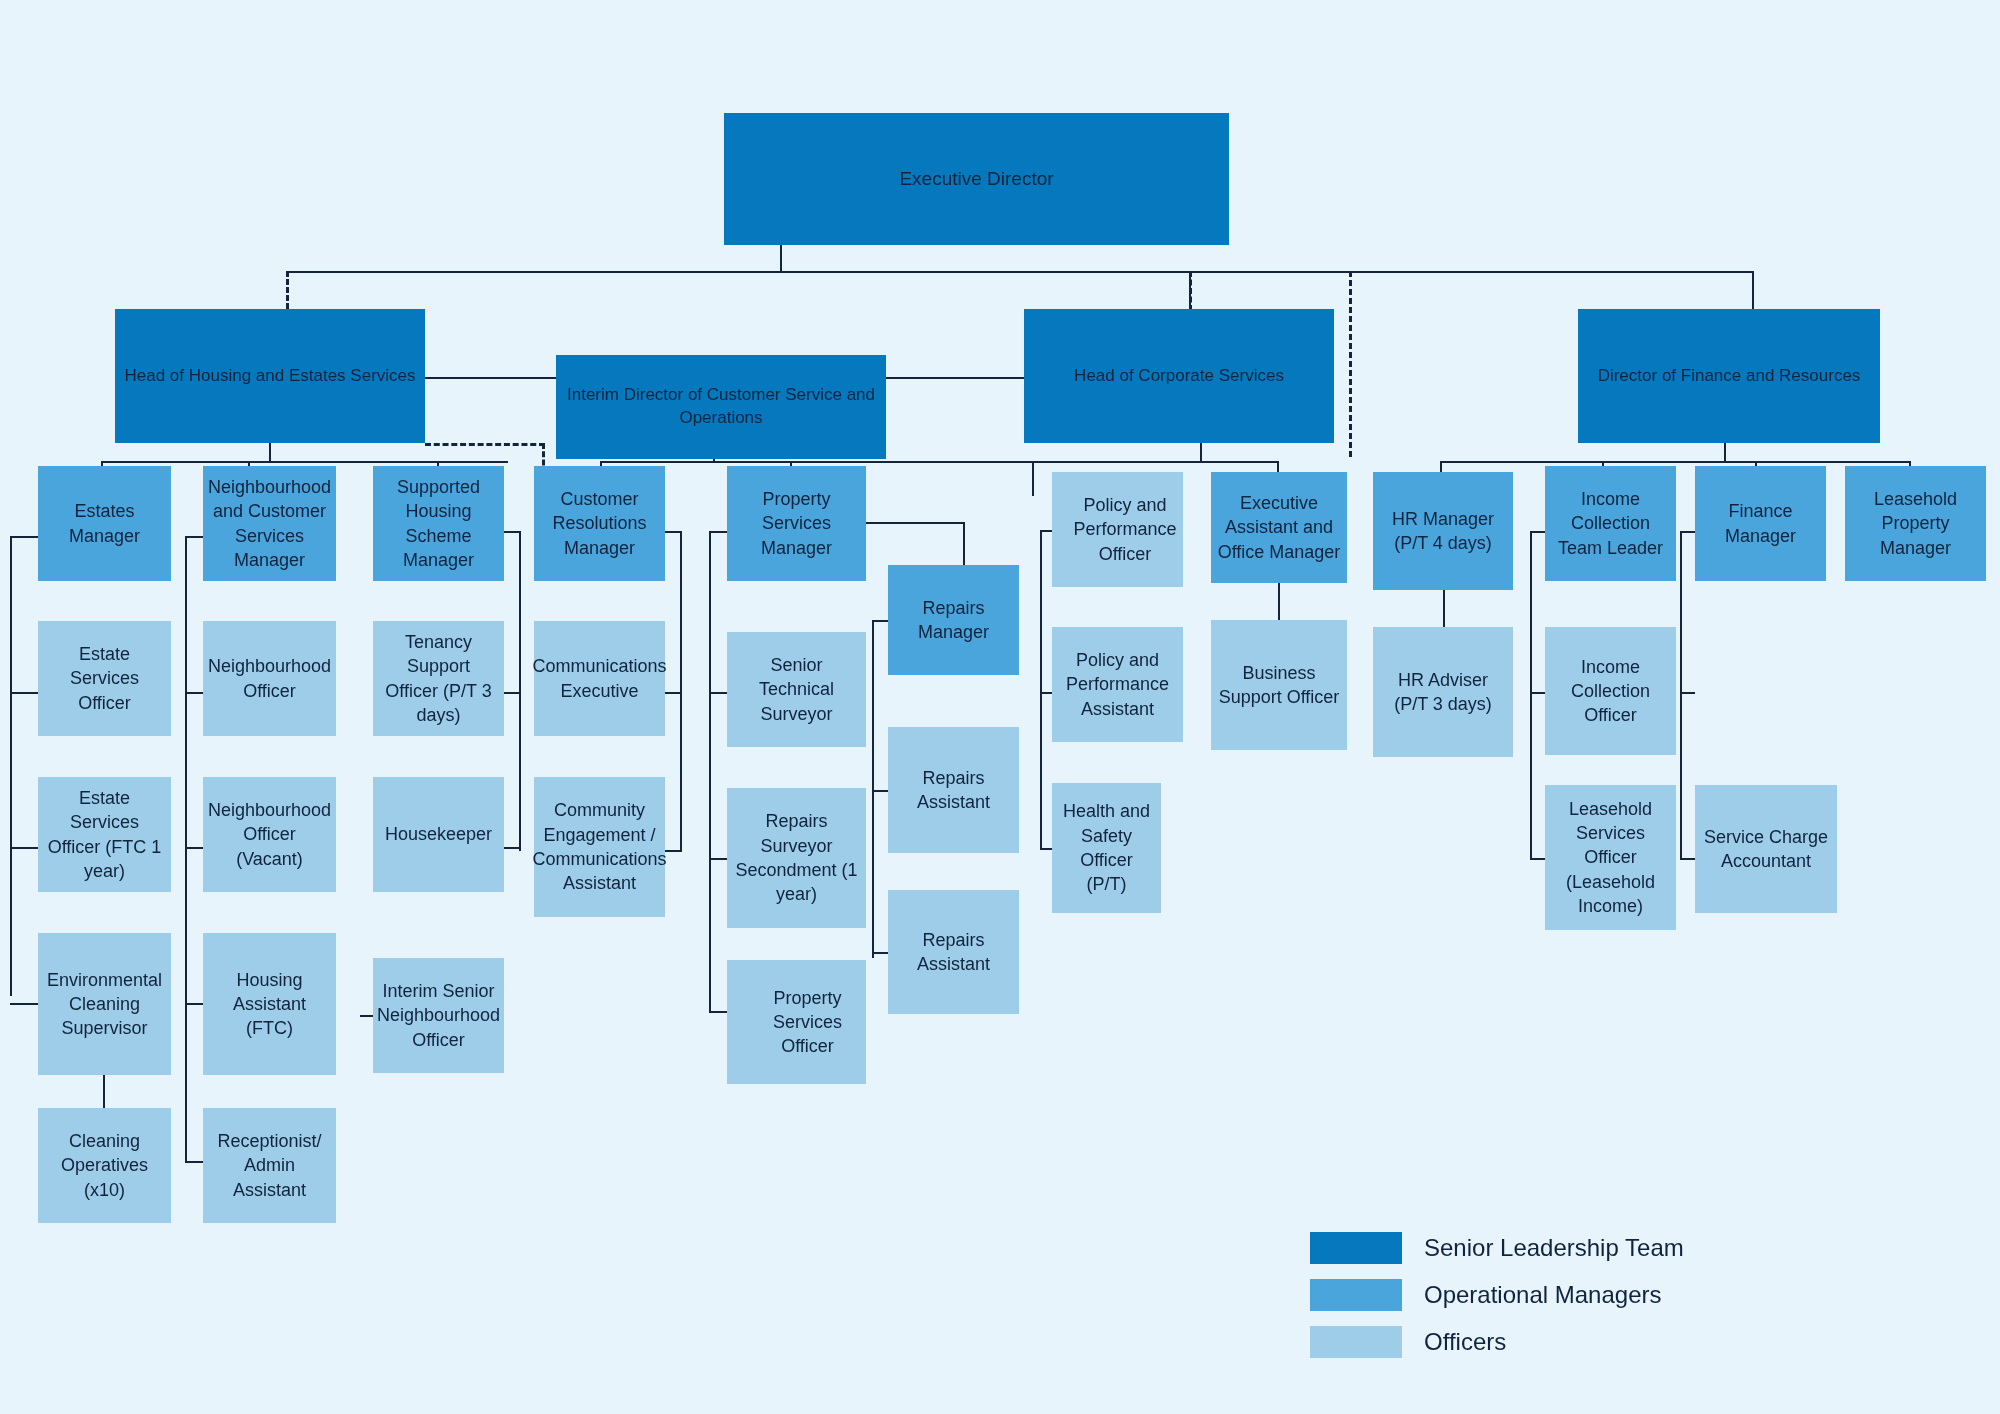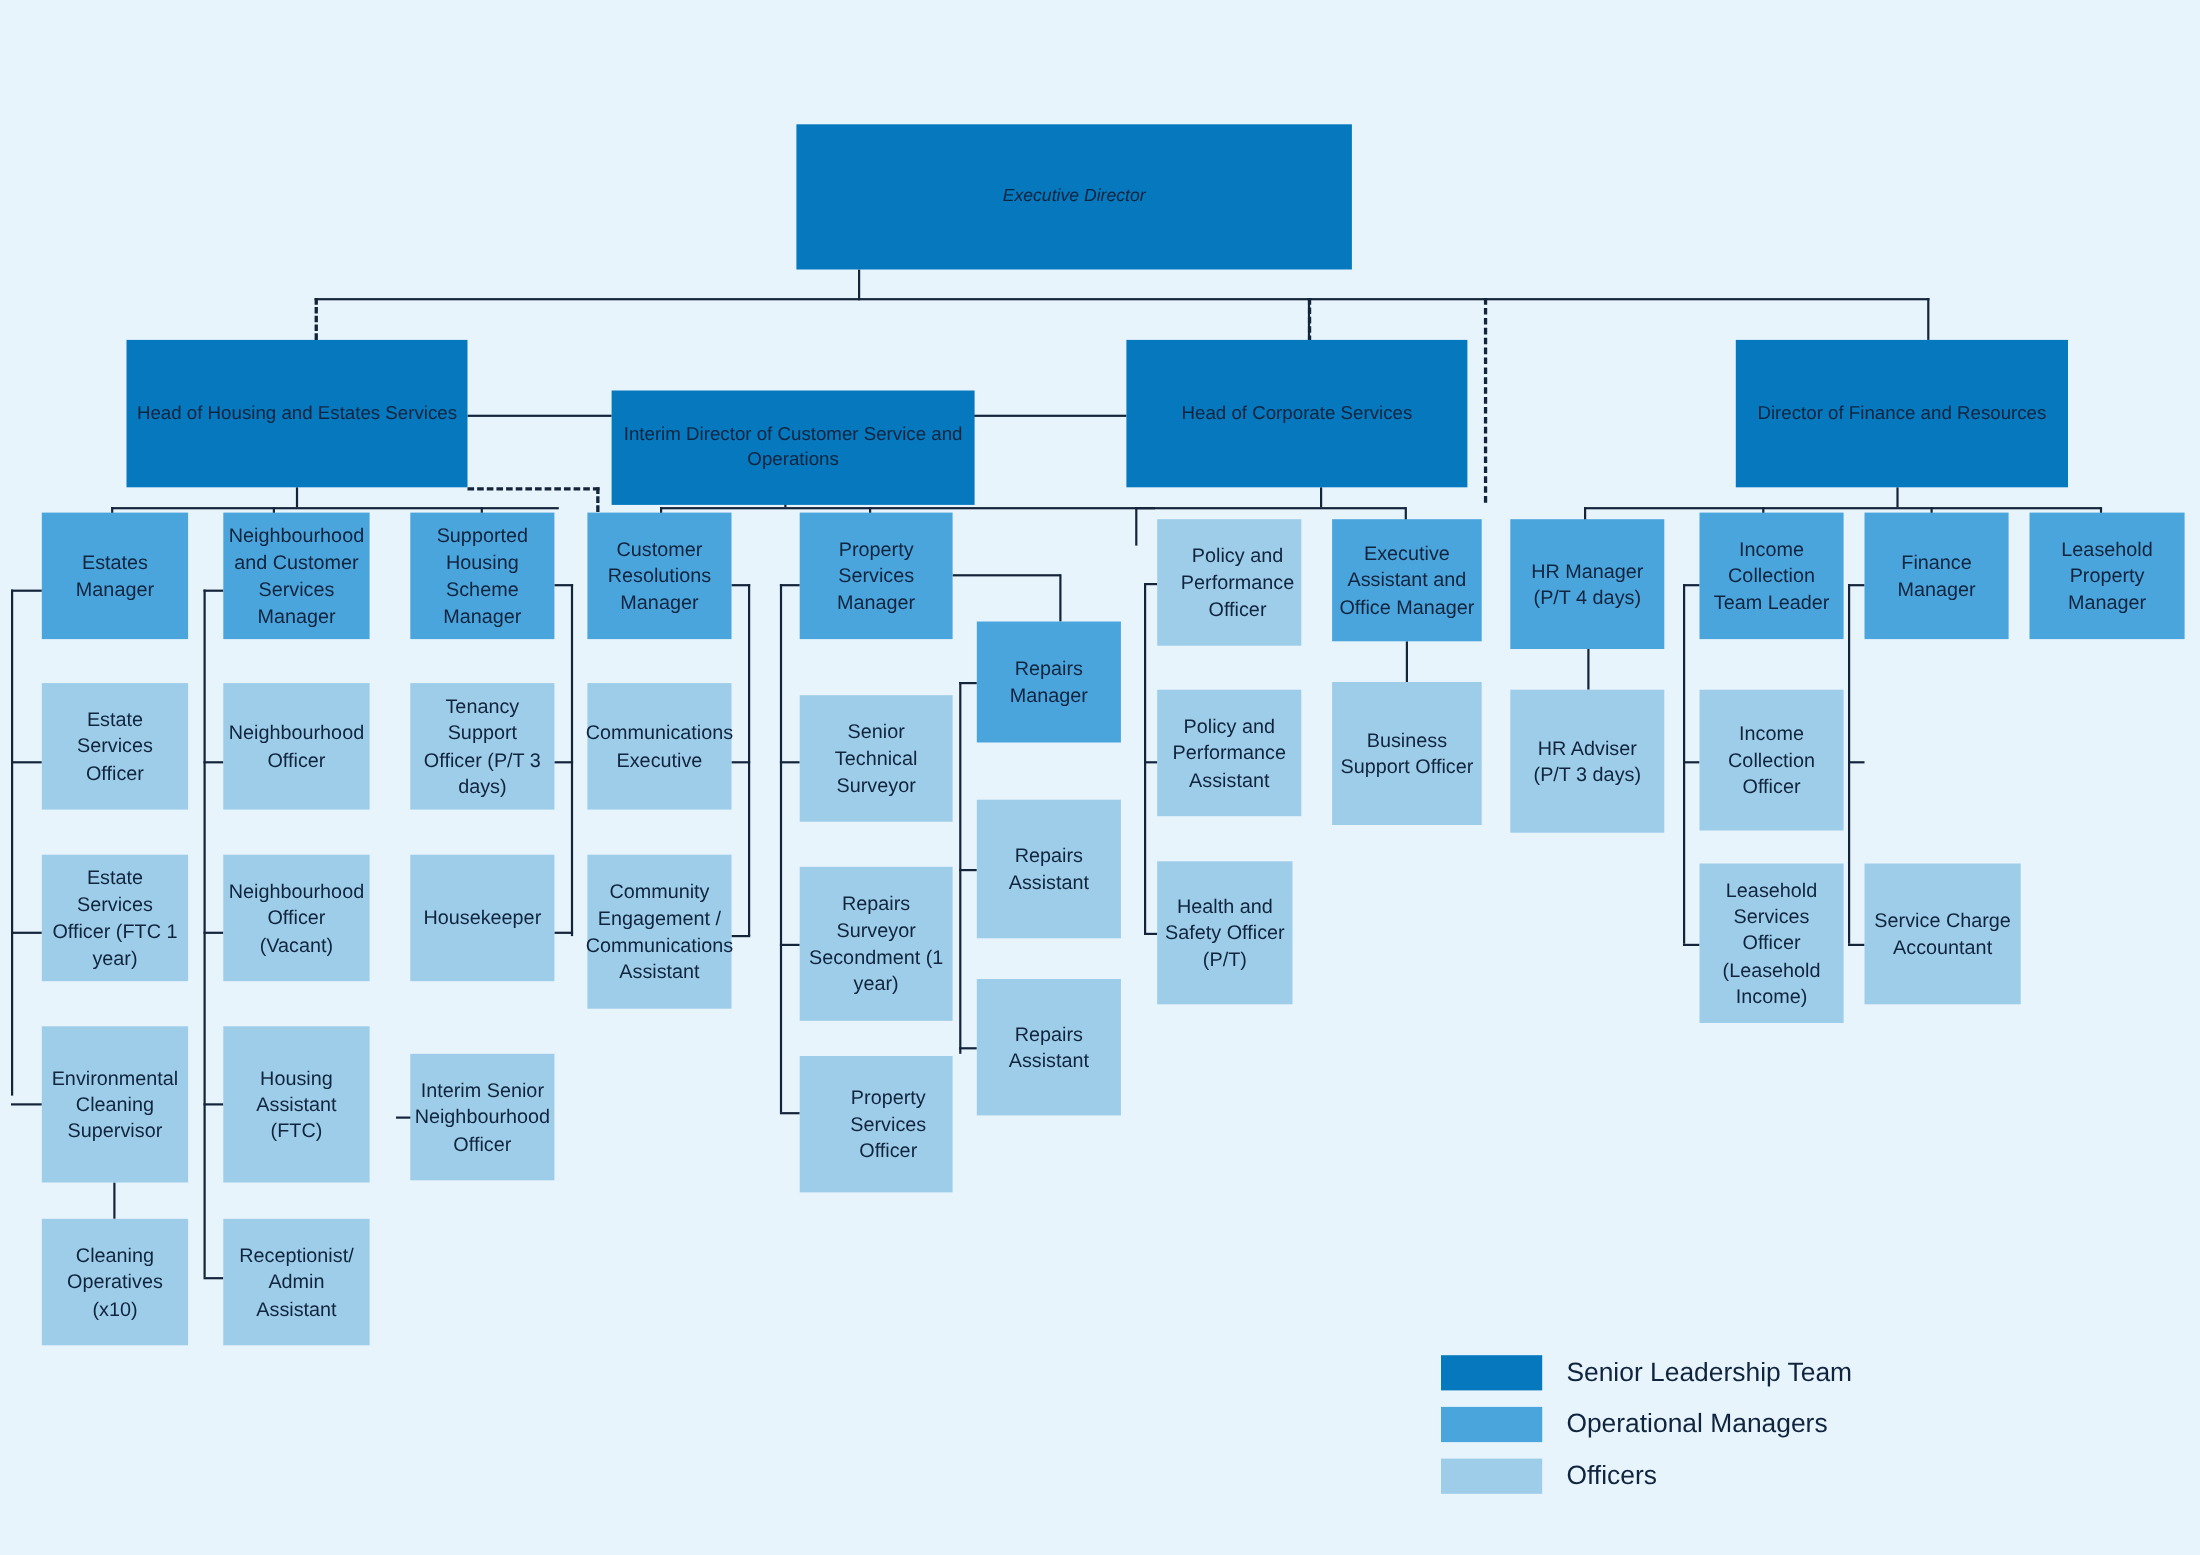--- a/index.html
+++ b/index.html
@@ -17,21 +17,21 @@
     text-align:center;
     color:#10243e;
     box-sizing:border-box;
     padding:4px 6px;
     line-height:1.35;
     z-index:3;
   }
   .lvl-sl{ background:#0578be; font-size:18px; }
   .lvl-mgr{ background:#4ba5dd; font-size:18px; }
   .lvl-off{ background:#9ecde9; font-size:18px; }
-  .root{font-size:16px;font-style:italic;}
+  .root{font-size:19px;}
 
   .ln{position:absolute;background:#14243a;z-index:1;}
   .lnh{height:2px;}
   .lnv{width:2px;}
 
   .dash-v{
     position:absolute;width:0;border-left:3px dashed #14243a;z-index:2;
   }
   .dash-h{
     position:absolute;height:0;border-top:3px dashed #14243a;z-index:2;
@@ -184,21 +184,21 @@
   <div class="node lvl-off" style="left:727px;top:632px;width:139px;height:115px;">Senior Technical Surveyor</div>
   <div class="node lvl-off" style="left:727px;top:788px;width:139px;height:140px;">Repairs Surveyor Secondment (1 year)</div>
   <div class="node lvl-off" style="left:727px;top:960px;width:139px;height:124px;padding-left:28px;">Property Services Officer</div>
 
   <div class="node lvl-mgr" style="left:888px;top:565px;width:131px;height:110px;">Repairs Manager</div>
   <div class="node lvl-off" style="left:888px;top:727px;width:131px;height:126px;">Repairs Assistant</div>
   <div class="node lvl-off" style="left:888px;top:890px;width:131px;height:124px;">Repairs Assistant</div>
 
   <div class="node lvl-off" style="left:1052px;top:472px;width:131px;height:115px;padding-left:21px;">Policy and Performance Officer</div>
   <div class="node lvl-off" style="left:1052px;top:627px;width:131px;height:115px;">Policy and Performance Assistant</div>
-  <div class="node lvl-off" style="left:1052px;top:783px;width:123px;height:130px;">Health and Safety Officer (P/T)</div>
+  <div class="node lvl-off" style="left:1052px;top:783px;width:109px;height:130px;">Health and Safety Officer (P/T)</div>
 
   <div class="node lvl-mgr" style="left:1211px;top:472px;width:136px;height:111px;">Executive Assistant and Office Manager</div>
   <div class="node lvl-off" style="left:1211px;top:620px;width:136px;height:130px;">Business Support Officer</div>
 
   <div class="node lvl-mgr" style="left:1373px;top:472px;width:140px;height:118px;">HR Manager (P/T 4 days)</div>
   <div class="node lvl-off" style="left:1373px;top:627px;width:140px;height:130px;">HR Adviser (P/T 3 days)</div>
 
   <div class="node lvl-mgr" style="left:1545px;top:466px;width:131px;height:115px;">Income Collection Team Leader</div>
   <div class="node lvl-off" style="left:1545px;top:627px;width:131px;height:128px;">Income Collection Officer</div>
   <div class="node lvl-off" style="left:1545px;top:785px;width:131px;height:145px;">Leasehold Services Officer (Leasehold Income)</div>

